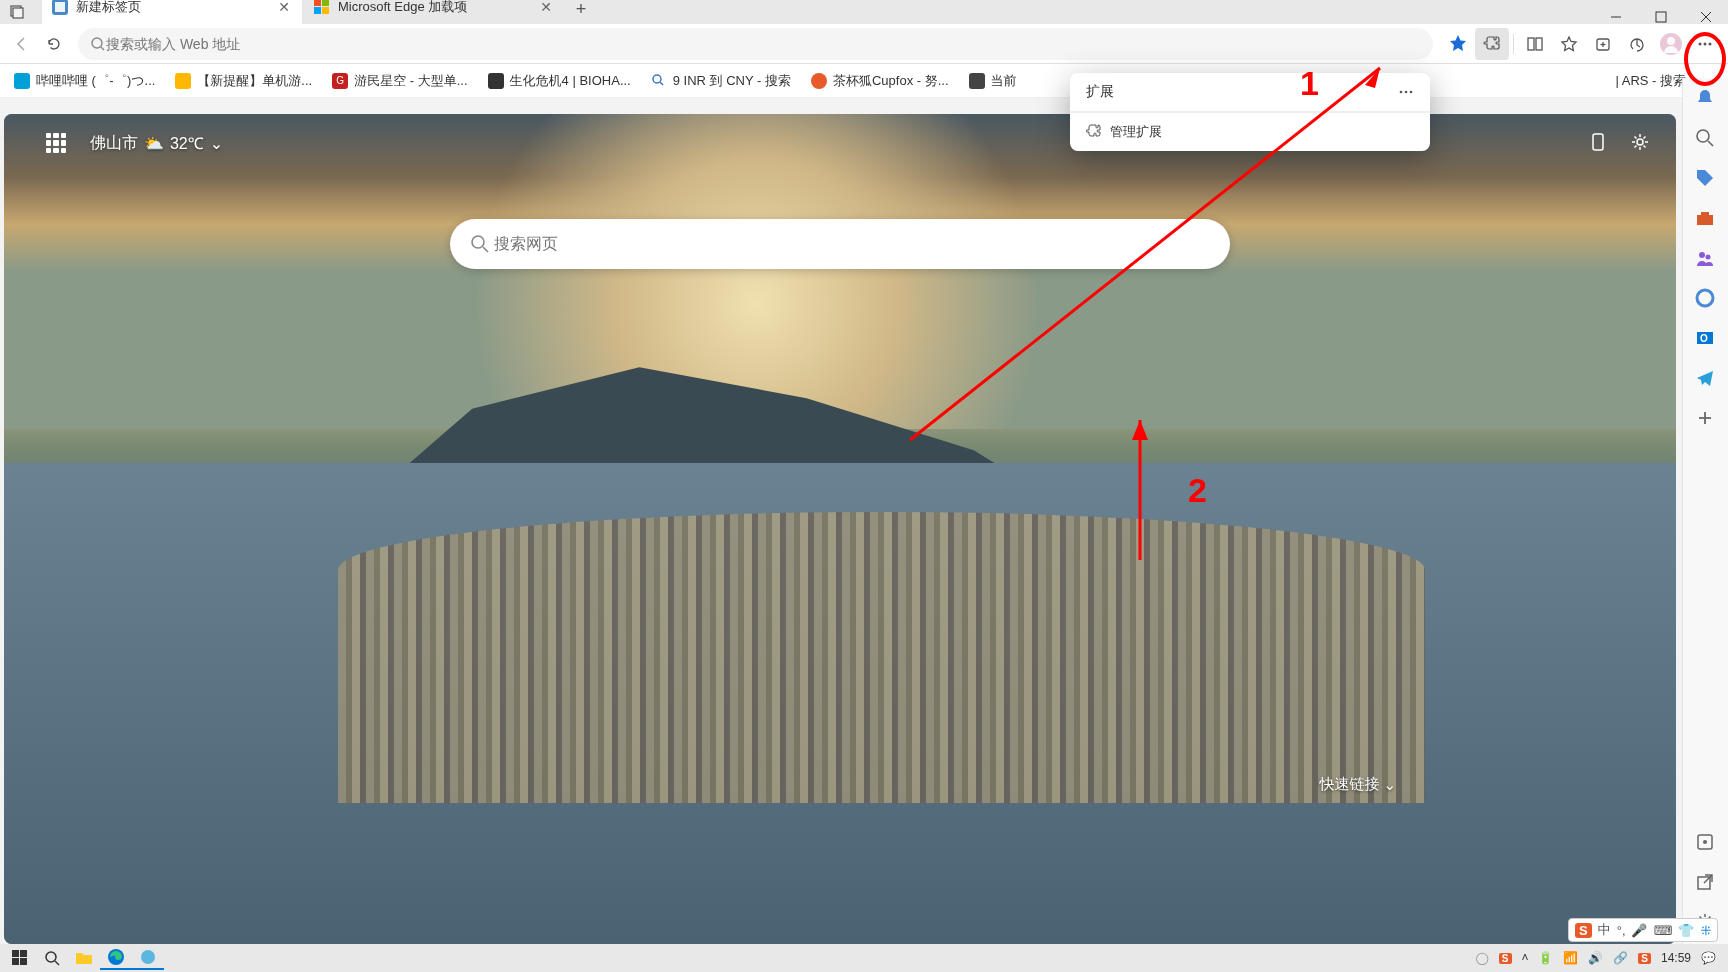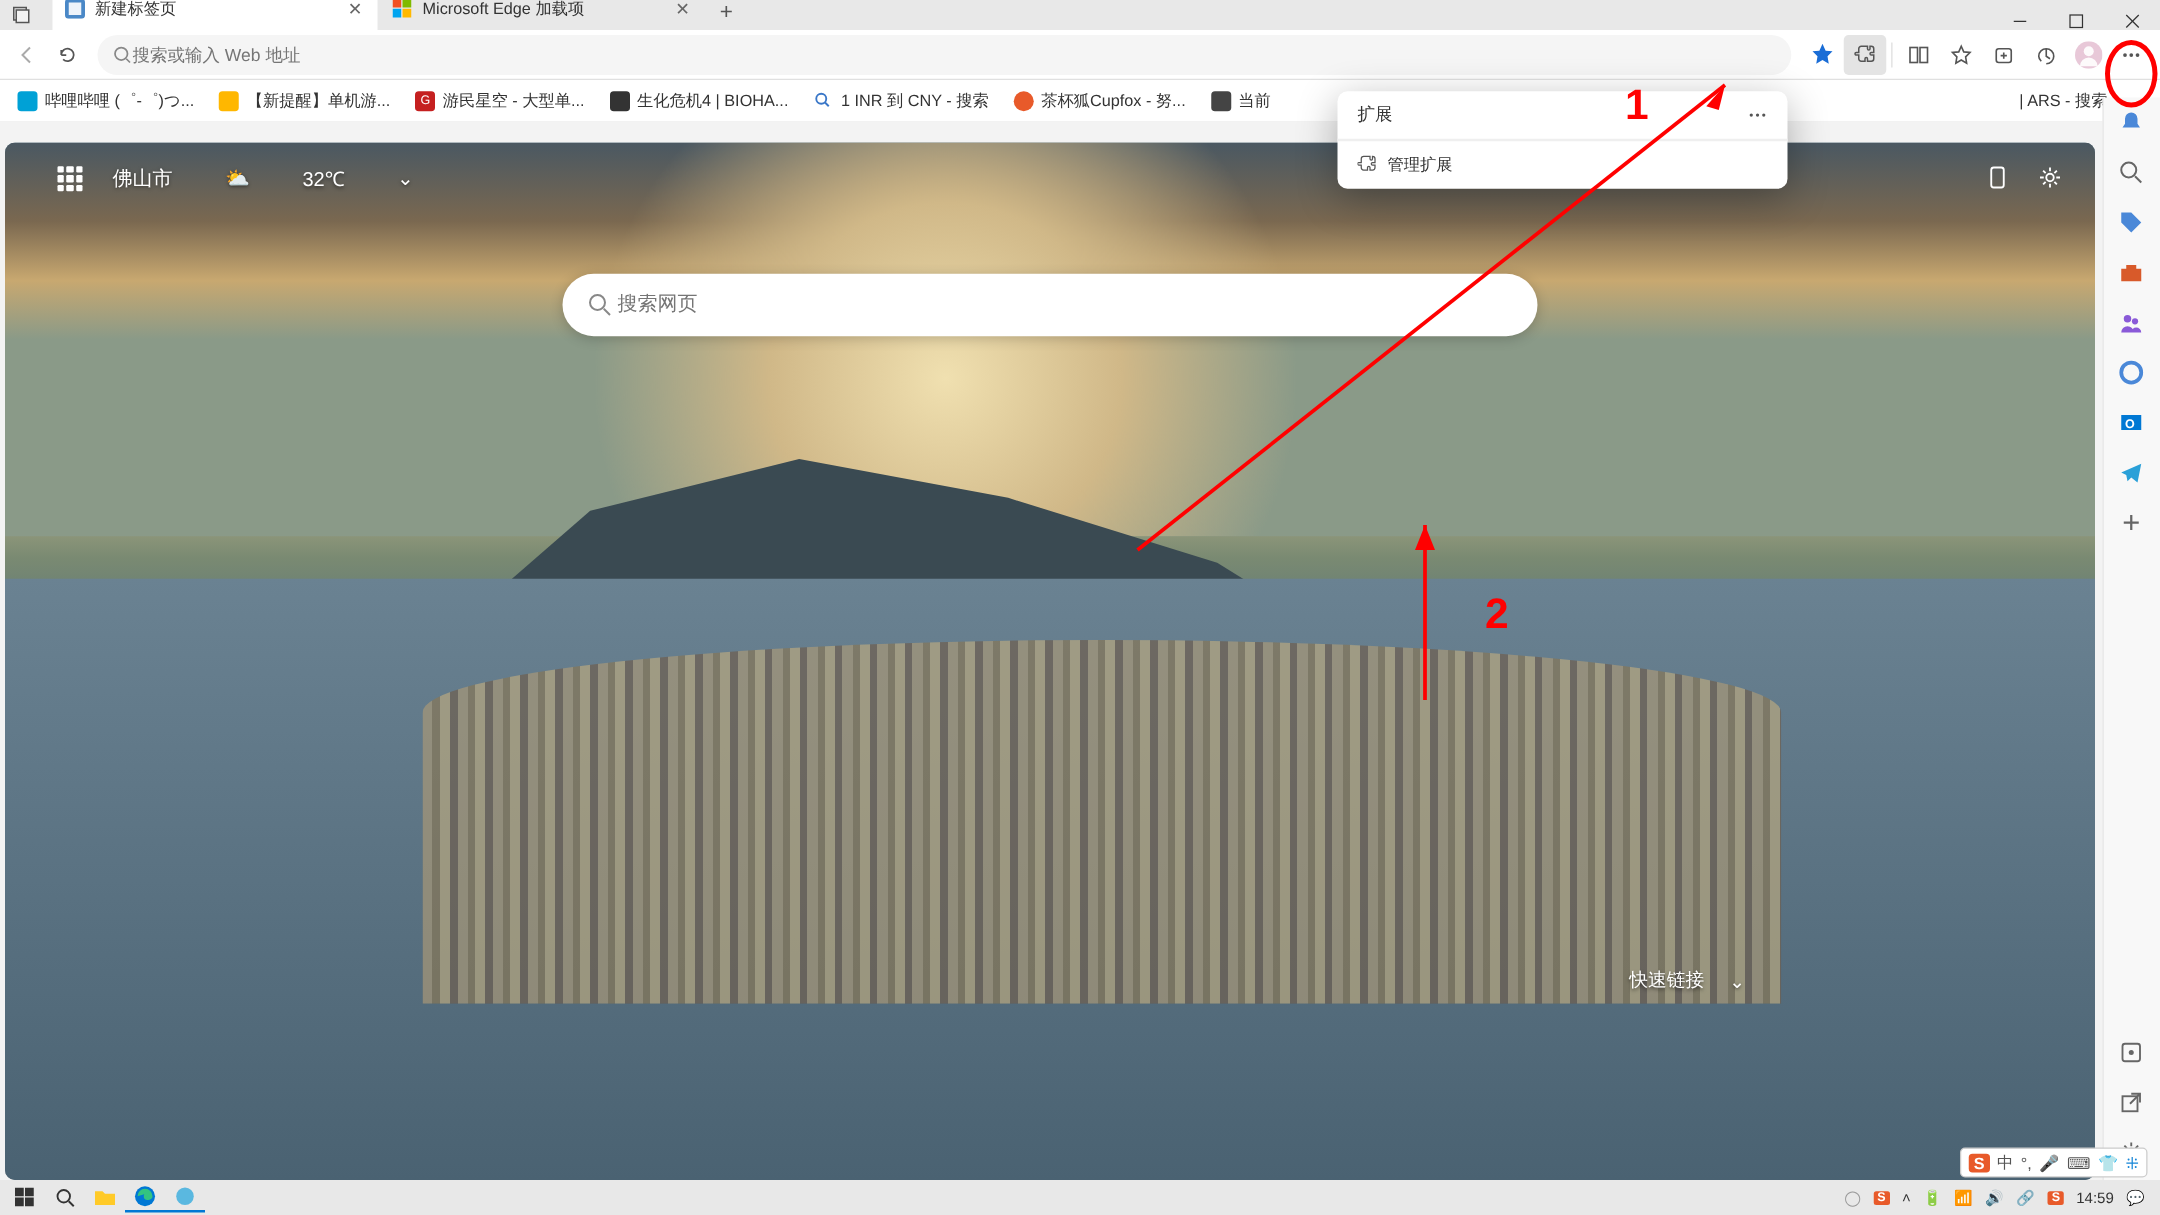--- a/index.html
+++ b/index.html
@@ -29,26 +29,26 @@
 .bm-overflow{margin-left:auto;width:24px;text-align:center;color:#666;}
 .content{position:absolute;top:114px;left:4px;right:52px;bottom:28px;border-radius:8px;overflow:hidden;}
 .bg{position:absolute;inset:0;background:linear-gradient(180deg,#6b8a9a 0%,#a8926a 18%,#dcc99a 28%,#7a8a72 40%,#4a6a7a 52%,#5a7a8a 70%,#6a7a82 100%);}
 .sky{position:absolute;top:0;left:0;right:0;height:38%;background:radial-gradient(circle at 45% 60%,#f0e0b0 0%,#d0b888 15%,transparent 30%),linear-gradient(180deg,#4a5862 0%,#7a6850 20%,#c8a870 35%,#8a9a88 50%);}
 .mountain{position:absolute;top:28%;left:18%;width:50%;height:25%;background:#3a4a52;clip-path:polygon(0 100%,20% 30%,40% 10%,60% 25%,80% 50%,100% 100%);}
 .water{position:absolute;top:42%;left:0;right:0;bottom:0;background:linear-gradient(180deg,#6a8292 0%,#5a7282 50%,#4a6272 100%);}
 .town{position:absolute;top:48%;left:20%;width:65%;height:35%;background:repeating-linear-gradient(90deg,#a89878 0 8px,#887858 8px 14px,#b8a880 14px 22px,#706050 22px 28px),linear-gradient(180deg,transparent 0%,rgba(60,70,80,0.4) 80%);opacity:0.7;border-radius:50% 50% 0 0/20% 20% 0 0;}
 .topbar-left{position:absolute;top:18px;left:42px;display:flex;align-items:center;color:#fff;text-shadow:0 1px 3px rgba(0,0,0,0.5);}
 .grid-icon{width:20px;height:20px;margin-right:24px;display:grid;grid-template-columns:repeat(3,1fr);gap:2px;}
 .grid-icon span{background:#fff;border-radius:1px;}
-.weather{display:flex;align-items:center;font-size:16px;gap:36px;}
+.weather{display:flex;align-items:center;font-size:16px;}
 .topbar-right{position:absolute;top:18px;right:24px;display:flex;gap:20px;}
 .topbar-right .ic{color:#fff;width:22px;height:22px;}
 .searchbox{position:absolute;top:105px;left:50%;transform:translateX(-50%);width:780px;height:50px;background:#fff;border-radius:25px;display:flex;align-items:center;padding:0 20px;box-shadow:0 2px 10px rgba(0,0,0,0.2);}
 .searchbox input{border:none;outline:none;flex:1;font-size:16px;color:#666;margin-left:4px;}
-.quicklinks{position:absolute;bottom:150px;right:280px;color:#fff;font-size:15px;display:flex;align-items:center;gap:20px;text-shadow:0 1px 3px rgba(0,0,0,0.6);}
+.quicklinks{position:absolute;bottom:150px;right:280px;color:#fff;font-size:15px;display:flex;align-items:center;gap:4px;text-shadow:0 1px 3px rgba(0,0,0,0.6);}
 .popup{position:absolute;top:73px;left:1070px;width:360px;background:#fff;border-radius:8px;box-shadow:0 8px 32px rgba(0,0,0,0.3);z-index:100;}
 .popup-hdr{display:flex;align-items:center;justify-content:space-between;padding:10px 16px;border-bottom:1px solid #efefef;}
 .popup-hdr .ptitle{font-size:14px;color:#333;font-weight:500;}
 .popup-body{padding:20px 24px;text-align:center;}
 .popup-body h3{font-size:16px;color:#222;margin-bottom:10px;}
 .popup-body p{font-size:13px;color:#555;line-height:1.5;margin-bottom:16px;}
 .ext-icon{width:56px;height:56px;background:#0078d4;border-radius:50%;margin:10px auto 18px;position:relative;}
 .ext-icon::before{content:"";position:absolute;top:18px;left:18px;width:20px;height:20px;background:#fff;clip-path:polygon(35% 0,65% 0,65% 35%,100% 35%,100% 65%,65% 65%,65% 100%,35% 100%,35% 65%,0 65%,0 35%,35% 35%);}
 .ext-icon::after{content:"";position:absolute;top:-2px;right:-4px;width:18px;height:18px;background:#14c014;border-radius:50%;border:2px solid #fff;}
 .popup-link{color:#0078d4;font-size:13px;text-decoration:none;}
@@ -213,21 +213,21 @@
       <span class="bicon" style="background:#333"></span>
       <span>生化危机4 | BIOHA...</span>
     </div>
   <div class="bm">
       <span class="bicon">
         <svg width="14" height="14">
           <circle cx="6" cy="6" r="4" fill="none" stroke="#3a77c8" stroke-width="1.5"></circle>
           <line x1="9" y1="9" x2="12" y2="12" stroke="#3a77c8" stroke-width="1.5"></line>
         </svg>
       </span>
-      <span>1 INR 到 CNY - 搜索</span>
+      <span>9 INR 到 CNY - 搜索</span>
     </div>
   <div class="bm">
       <span class="bicon" style="background:#e85a2a;border-radius:50%"></span>
       <span>茶杯狐Cupfox - 努...</span>
     </div>
   <div class="bm">
       <span class="bicon" style="background:#444"></span>
       <span>当前</span>
     </div>
   <div style="flex:1"></div>

